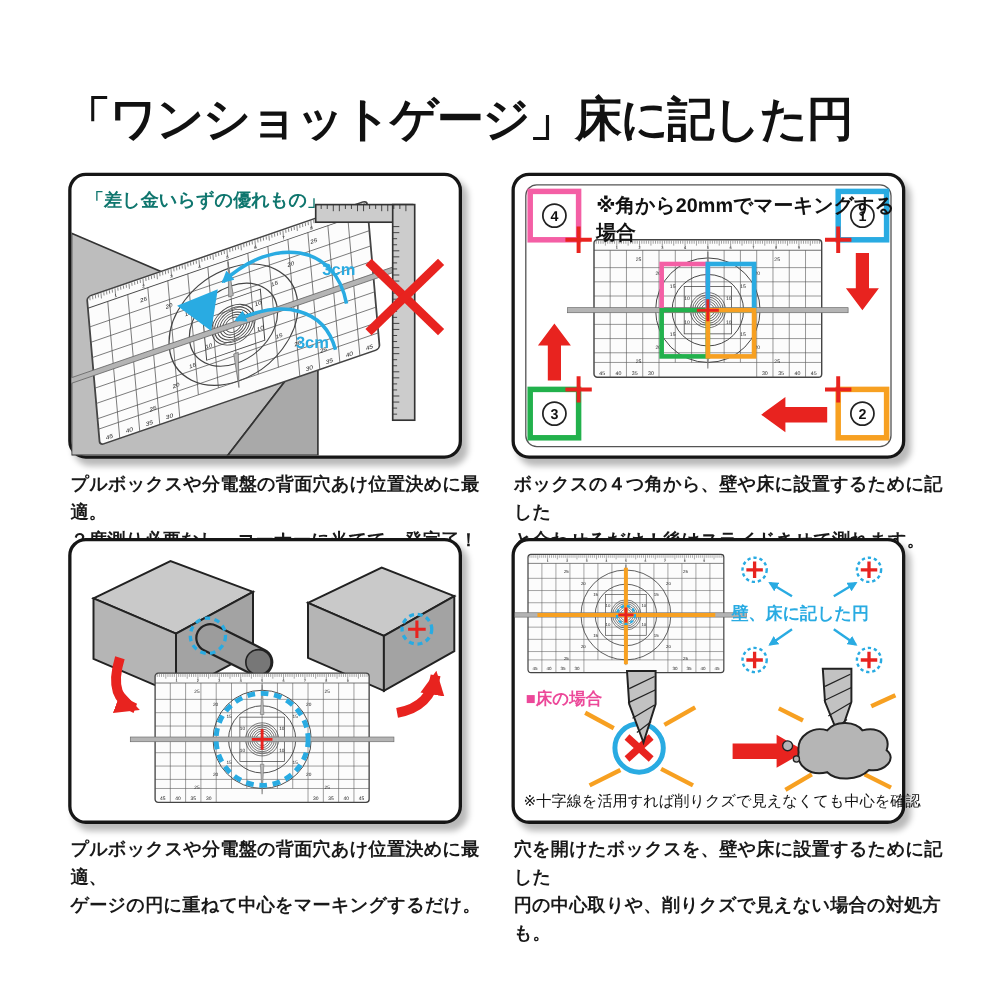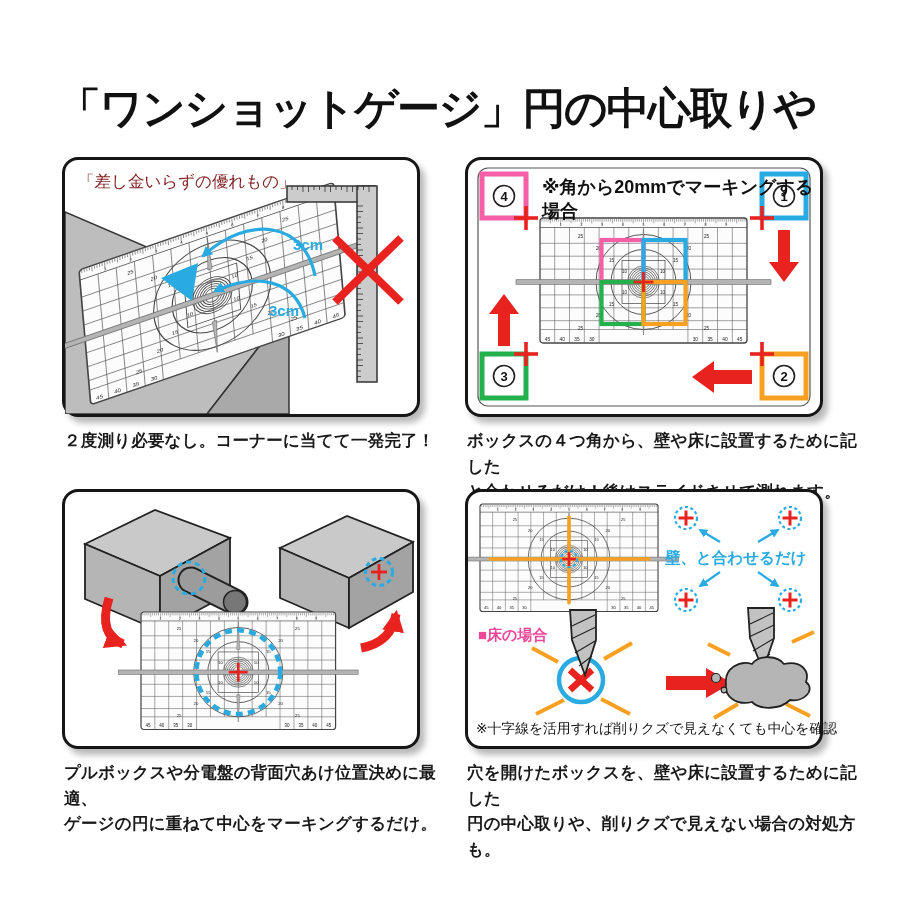--- a/index.html
+++ b/index.html
@@ -8,30 +8,30 @@
   .title{position:absolute;left:58px;top:80px;font-size:43px;font-weight:800;
          letter-spacing:-1.5px;white-space:nowrap;color:#111}
   .panel{position:absolute;width:352px;height:254px;background:#fff;
          border:3px solid #161616;border-radius:16px;
          box-shadow:5px 6px 6px rgba(0,0,0,.28)}
   .panel svg{position:absolute;left:0;top:0;display:block}
   svg text{font-family:"Liberation Sans","DejaVu Sans",sans-serif}
   .caption{position:absolute;width:402px;font-size:16.5px;font-weight:700;
            color:#191919;line-height:1.55;letter-spacing:.2px}
   .caption span{display:block}
-  .quote{position:absolute;left:13px;top:11px;font-size:16.5px;font-weight:400;color:#7f1d1d}
+  .quote{position:absolute;left:13px;top:11px;font-size:16.5px;font-weight:700;color:#0f766e}
   .p-note{position:absolute;left:74px;top:15px;font-size:18px;font-weight:700;color:#111}
   .wall-label{position:absolute;left:197px;top:56px;font-size:15.5px;font-weight:700;white-space:nowrap}
   .floor-label{position:absolute;left:10px;top:134px;font-size:15px;font-weight:700;color:#ec4899}
   .drill-note{position:absolute;left:8px;top:228px;font-size:13.8px;font-weight:400;color:#111;white-space:nowrap}
 </style>
 </head>
 <body>
 
-<div class="title">「ワンショットゲージ」円の中心取りや</div>
+<div class="title">「ワンショットゲージ」床に記した円</div>
 
 <div class="panel" style="left:62px;top:157px">
   <svg id="svg1" width="352" height="254" viewBox="0 0 352 254">
       <defs>
         <marker id="aC1" viewBox="0 0 10 10" refX="8" refY="5" markerWidth="11" markerHeight="11" orient="auto" markerUnits="userSpaceOnUse">
           <path d="M0,0 L10,5 L0,10 z" fill="#29abe2"></path>
         </marker>
       </defs>
       <g>
         <polygon points="0,52 224,148 142,254 0,254" fill="#bdbdbd" stroke="#333" stroke-width="1.5"></polygon>
@@ -495,20 +495,21 @@
       <g>
         <polygon points="310,70 322,70 322,102 331,102 316,122 301,102 310,102" fill="#e8231f"></polygon>
         <polygon points="30,186 42,186 42,154 51,154 36,134 21,154 30,154" fill="#e8231f"></polygon>
         <polygon points="284,210 284,224 246,224 246,233 224,217 246,201 246,210" fill="#e8231f"></polygon>
       </g>
     </svg>
   <div class="p-note">※角から20mmでマーキングする場合</div>
 </div>
 
 <div class="caption" style="left:64px;top:428px">
+  <span>プルボックスや分電盤の背面穴あけ位置決めに最適。</span>
   <span>２度測り必要なし。コーナーに当てて一発完了！</span>
 </div>
 <div class="caption" style="left:467px;top:428px">
   <span>ボックスの４つ角から、壁や床に設置するために記した</span>
   <span>と合わせるだけ！後はスライドさせて測れます。</span>
 </div>
 
 <div class="panel" style="left:62px;top:489px">
   <svg id="svg3" width="352" height="254" viewBox="0 0 352 254">
       <defs>
@@ -956,21 +957,21 @@
         <polygon points="280,116 306,116 306,146 295,178 282,146" fill="#c2c2c2" stroke="#222" stroke-width="1.8"></polygon>
         <line x1="282" y1="132" x2="305" y2="121" stroke="#222" stroke-width="1.1"></line>
         <line x1="281" y1="145" x2="306" y2="133" stroke="#222" stroke-width="1.1"></line>
         <line x1="285" y1="159" x2="305" y2="147" stroke="#222" stroke-width="1.1"></line>
         <line x1="289" y1="172" x2="302" y2="162" stroke="#222" stroke-width="1.1"></line>
         <path d="M258,192 C256,176 272,168 284,172 C292,162 310,164 316,172 C332,168 342,178 338,190 C348,198 336,210 322,208 C312,218 292,218 284,210 C268,214 256,204 258,192 Z" fill="#b5b5b5" stroke="#222" stroke-width="1.8"></path>
         <circle cx="248" cy="186" r="4.5" fill="#b5b5b5" stroke="#222" stroke-width="1.2"></circle>
         <circle cx="256" cy="198" r="2.8" fill="#b5b5b5" stroke="#222" stroke-width="1.2"></circle>
       </g>
     </svg>
-  <div class="wall-label" style="color: rgb(41, 171, 226);">壁、と合わせるだけ</div>
+  <div class="wall-label" style="color: rgb(41, 171, 226);">壁、床に記した円</div>
   <div class="floor-label">■床の場合</div>
   <div class="drill-note">※十字線を活用すれば削りクズで見えなくても中心を確認</div>
 </div>
 
 <div class="caption" style="left:64px;top:760px">
   <span>プルボックスや分電盤の背面穴あけ位置決めに最適、</span>
   <span>ゲージの円に重ねて中心をマーキングするだけ。</span>
 </div>
 <div class="caption" style="left:467px;top:760px">
   <span>穴を開けたボックスを、壁や床に設置するために記した</span>

